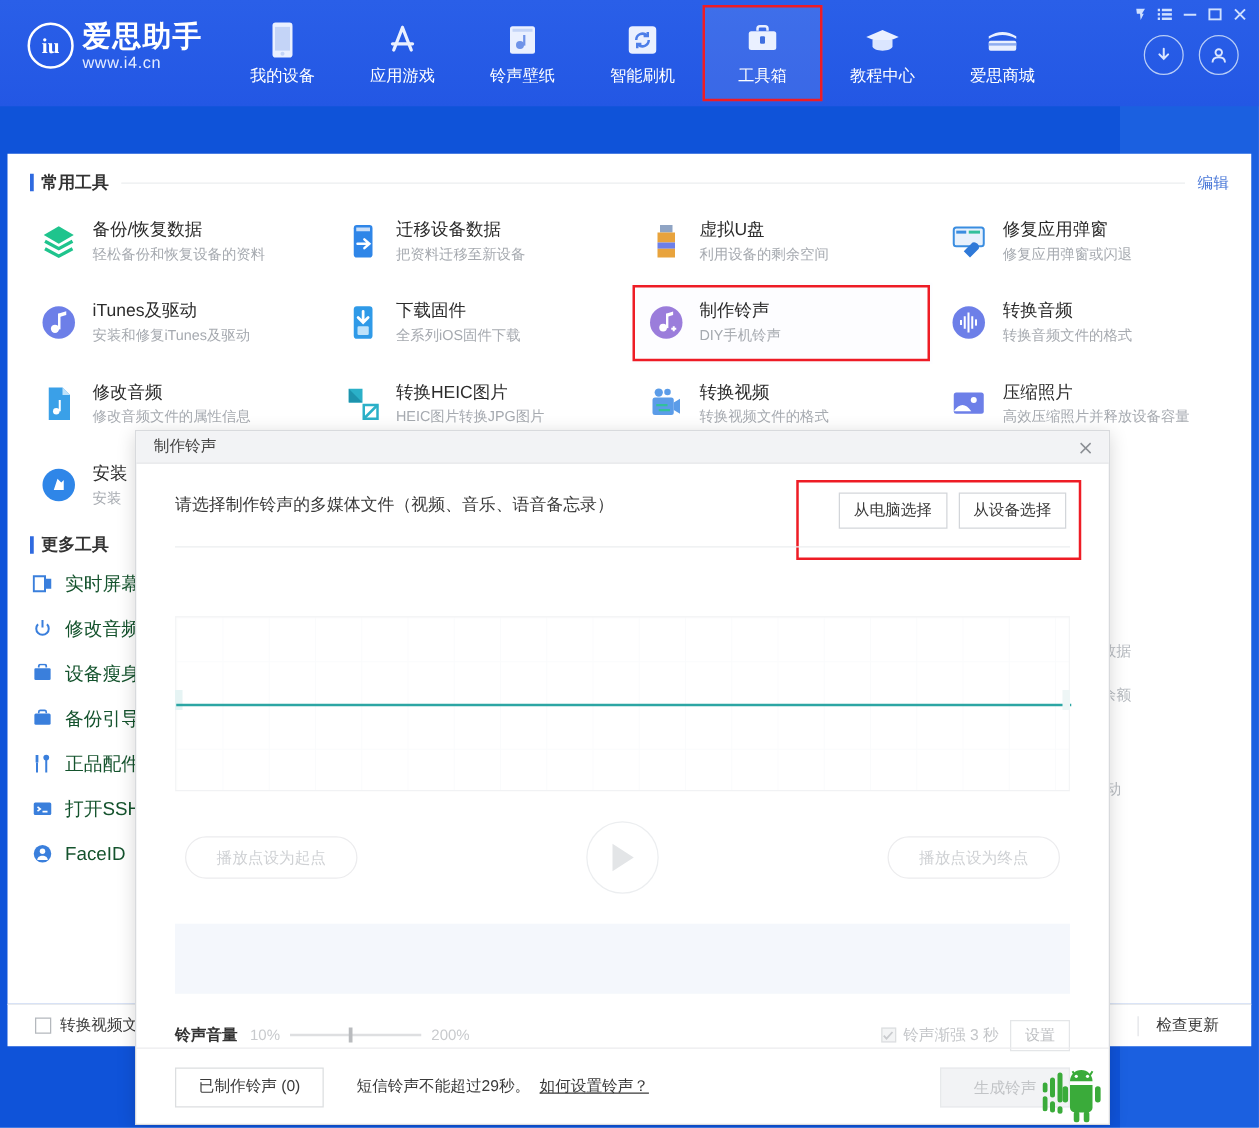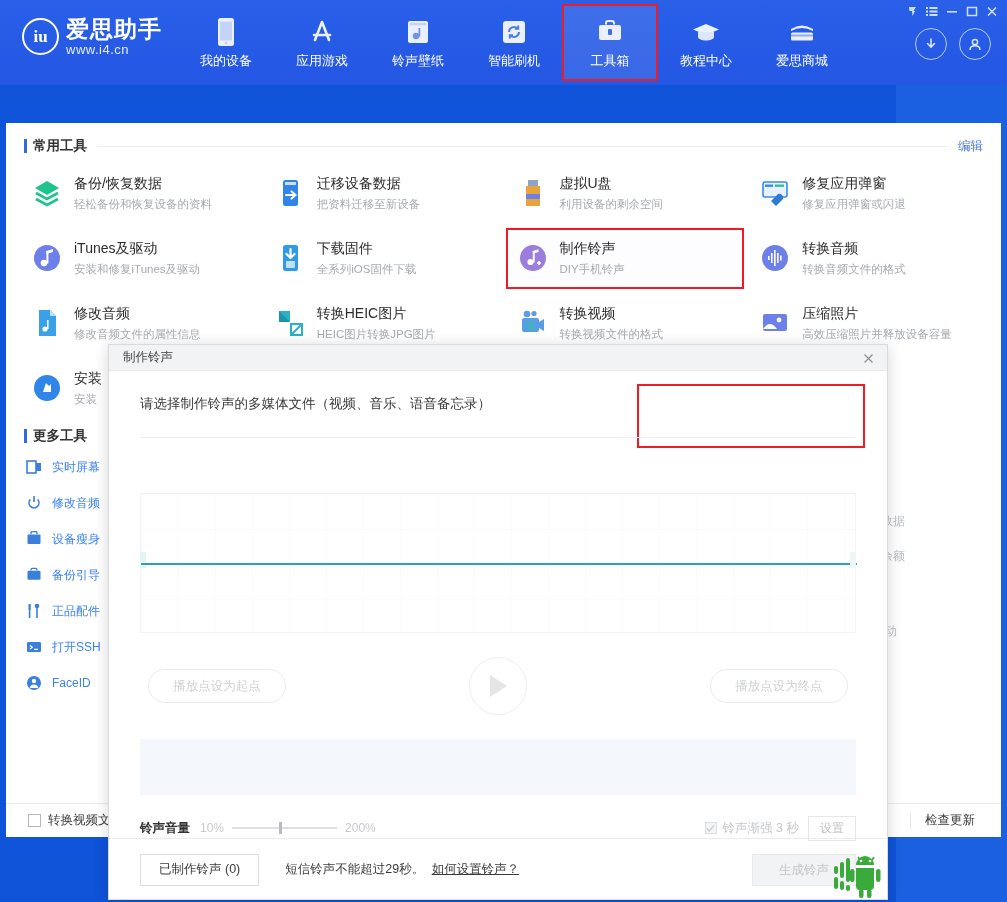--- a/index.html
+++ b/index.html
@@ -142,21 +142,21 @@
     position:absolute; left:2px; top:2px; right:2px; bottom:2px;
     border: 2px solid #ee1c25; pointer-events:none;
   }
   .tool.hl { background:#fdfdff; }
 
   .mini-list { margin: 4px 14px 0 18px; }
   .mini {
     display:flex; align-items:center; height: 36px; cursor:pointer;
   }
   .mini .mi { width: 20px; height: 20px; margin-right: 8px; display:flex; align-items:center; justify-content:center;}
-  .mini .ml { font-size: 12px; color:#3b82f6; white-space: nowrap; }
+  .mini .ml { font-size: 15px; color:#14532d; white-space: nowrap; }
 
   
   .statusbar {
     position: absolute; left: 6px; top: 803px;
     width: 995px; height: 34px;
     background: #fff; border-top: 1px solid #e9ebed;
     display:flex; align-items:center;
   }
   .statusbar .ck {
     display:flex; align-items:center; margin-left: 22px; font-size: 12.5px; color:#3a3a3a; cursor:pointer;
@@ -763,20 +763,24 @@
         <svg width="11" height="11" viewBox="0 0 11 11">
             <path d="M1.5 1.5l8 8M9.5 1.5l-8 8" stroke="#8b8f94" stroke-width="1.2"></path>
           </svg>
       </div>
     </div>
 
     <div class="modal-body">
 
       <div class="choose-row">
         <div class="choose-label">请选择制作铃声的多媒体文件（视频、音乐、语音备忘录）</div>
+      </div>
+      <div class="choose-btns">
+        <div class="btn">从电脑选择</div>
+        <div class="btn">从设备选择</div>
       </div>
       <div class="choose-hilite"></div>
       <div class="divider-h"></div>
 
       <div class="wave">
         <div class="handle-l"></div>
         <div class="center-line"></div>
         <div class="handle-r"></div>
       </div>
 

